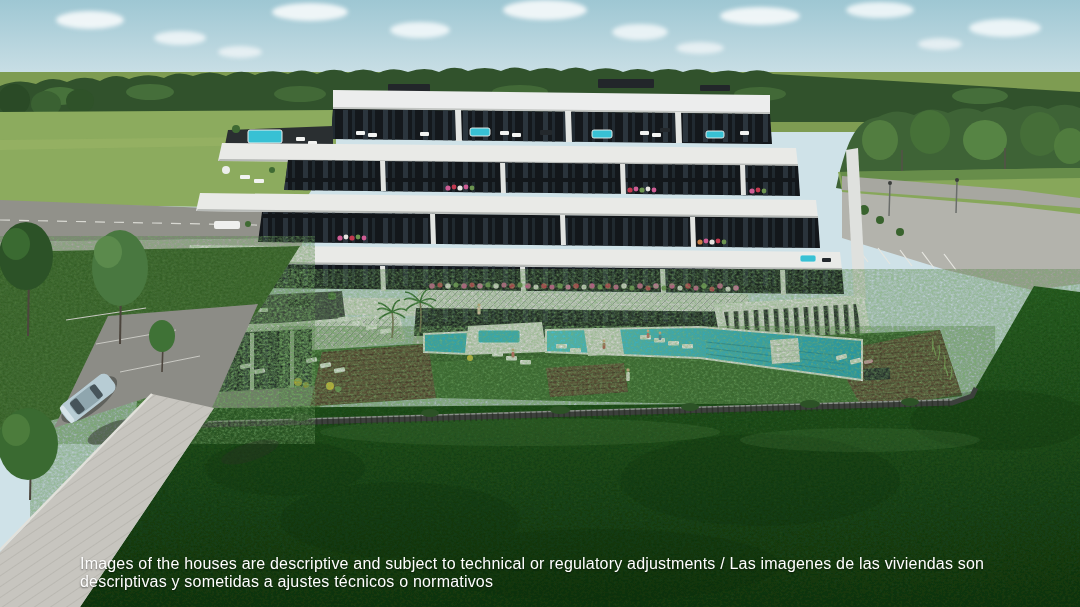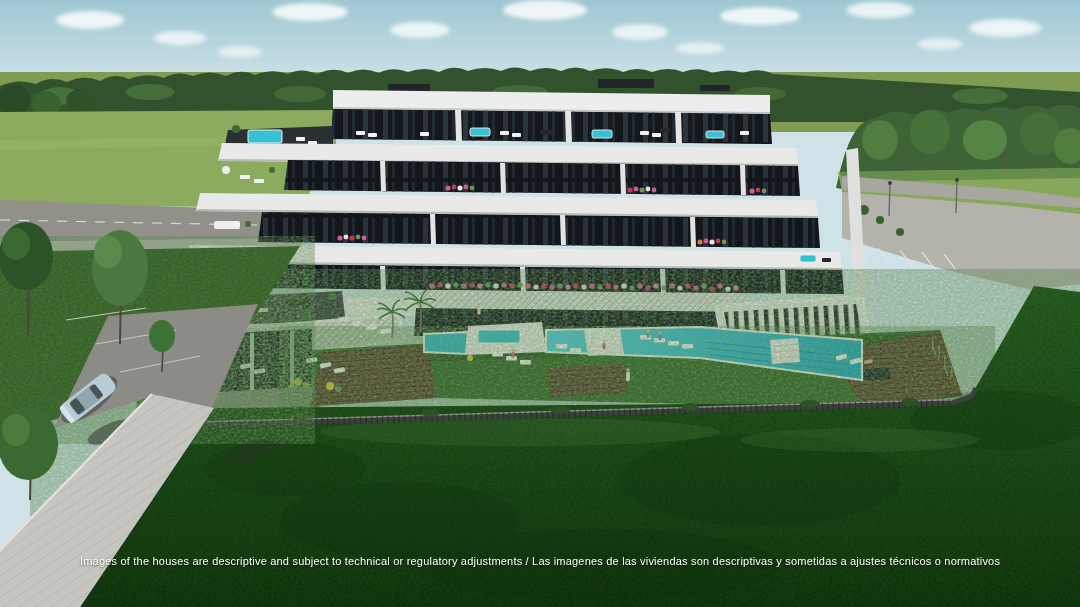--- a/index.html
+++ b/index.html
@@ -1,20 +1,20 @@
 <!DOCTYPE html>
 <html><head>
 <meta charset="utf-8">
 <style>
   html,body{margin:0;padding:0;background:#222;}
   #stage{position:relative;width:1080px;height:607px;overflow:hidden;
          font-family:"Liberation Sans",sans-serif;background:#cfe2e8;}
   #stage svg{position:absolute;left:0;top:0;}
   .disclaimer{position:absolute;left:80px;top:555px;width:980px;
-    font-size:11px;letter-spacing:.2px;color:#ffffff;
+    font-size:16px;letter-spacing:.2px;color:#ffffff;
     text-shadow:0 1px 2px rgba(0,0,0,.55);
     font-family:"Liberation Sans",sans-serif;}
 </style>
 </head>
 <body>
 
 <div id="stage">
 <svg width="1080" height="607" viewBox="0 0 1080 607">
   <defs>
     <linearGradient id="skyGrad" x1="0" y1="0" x2="0" y2="1">

